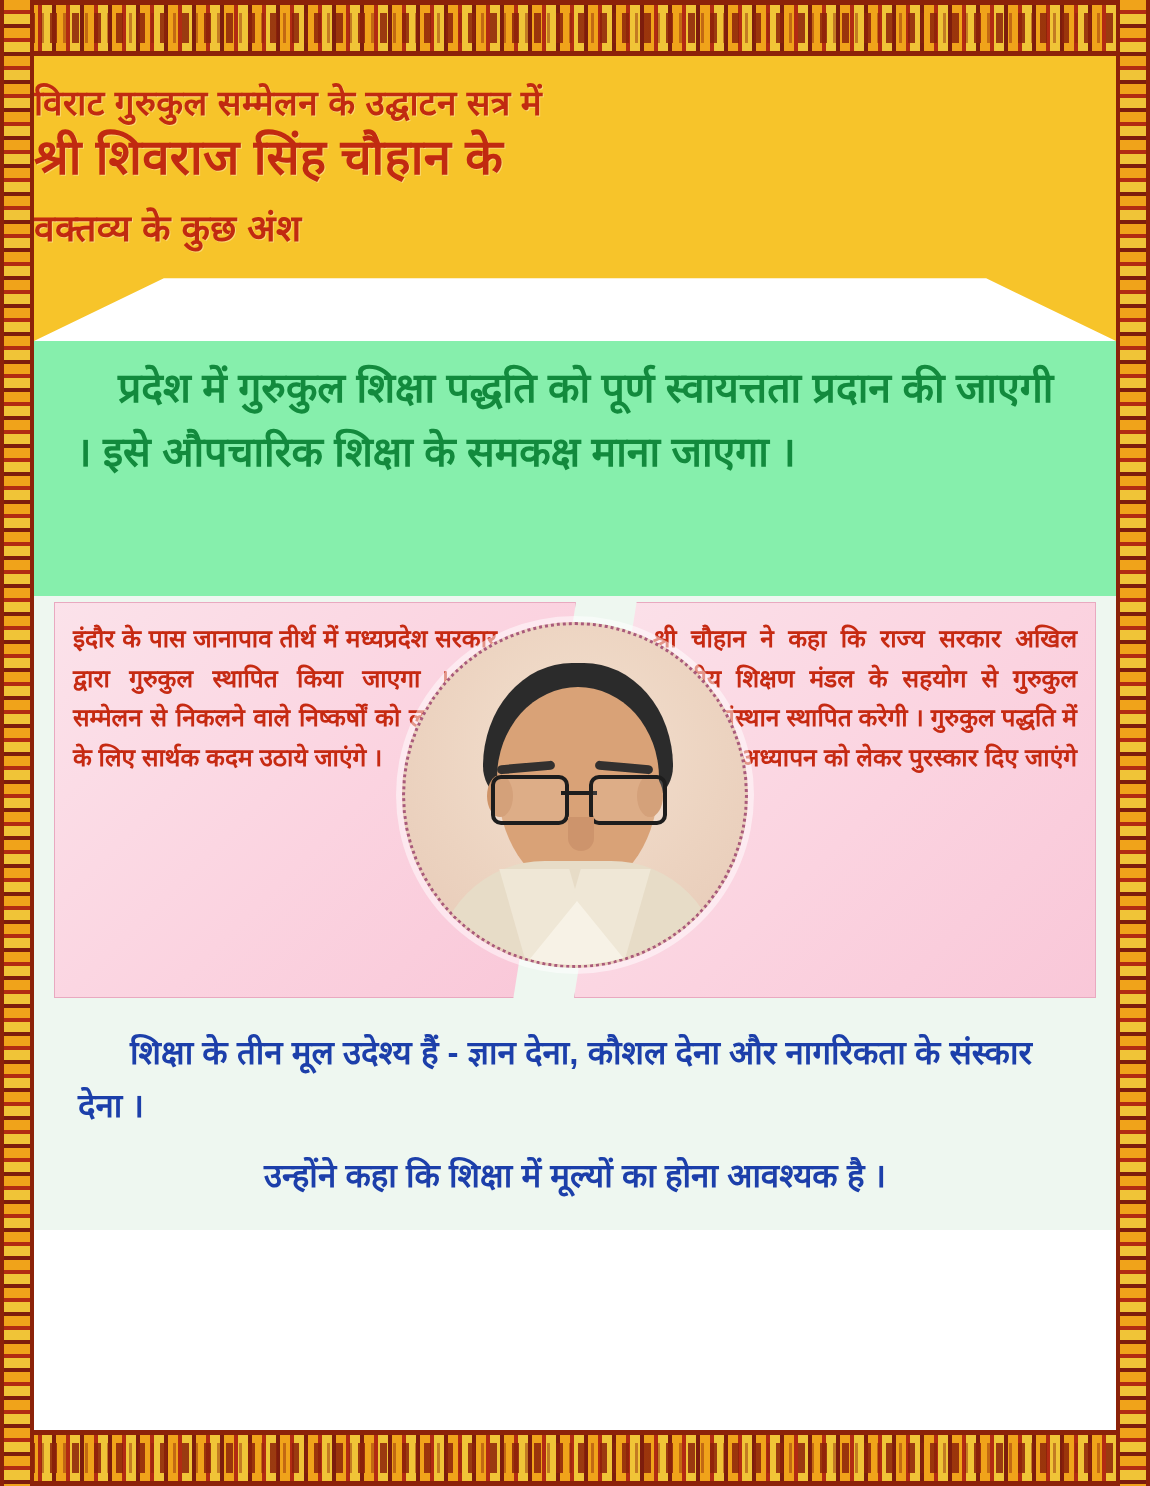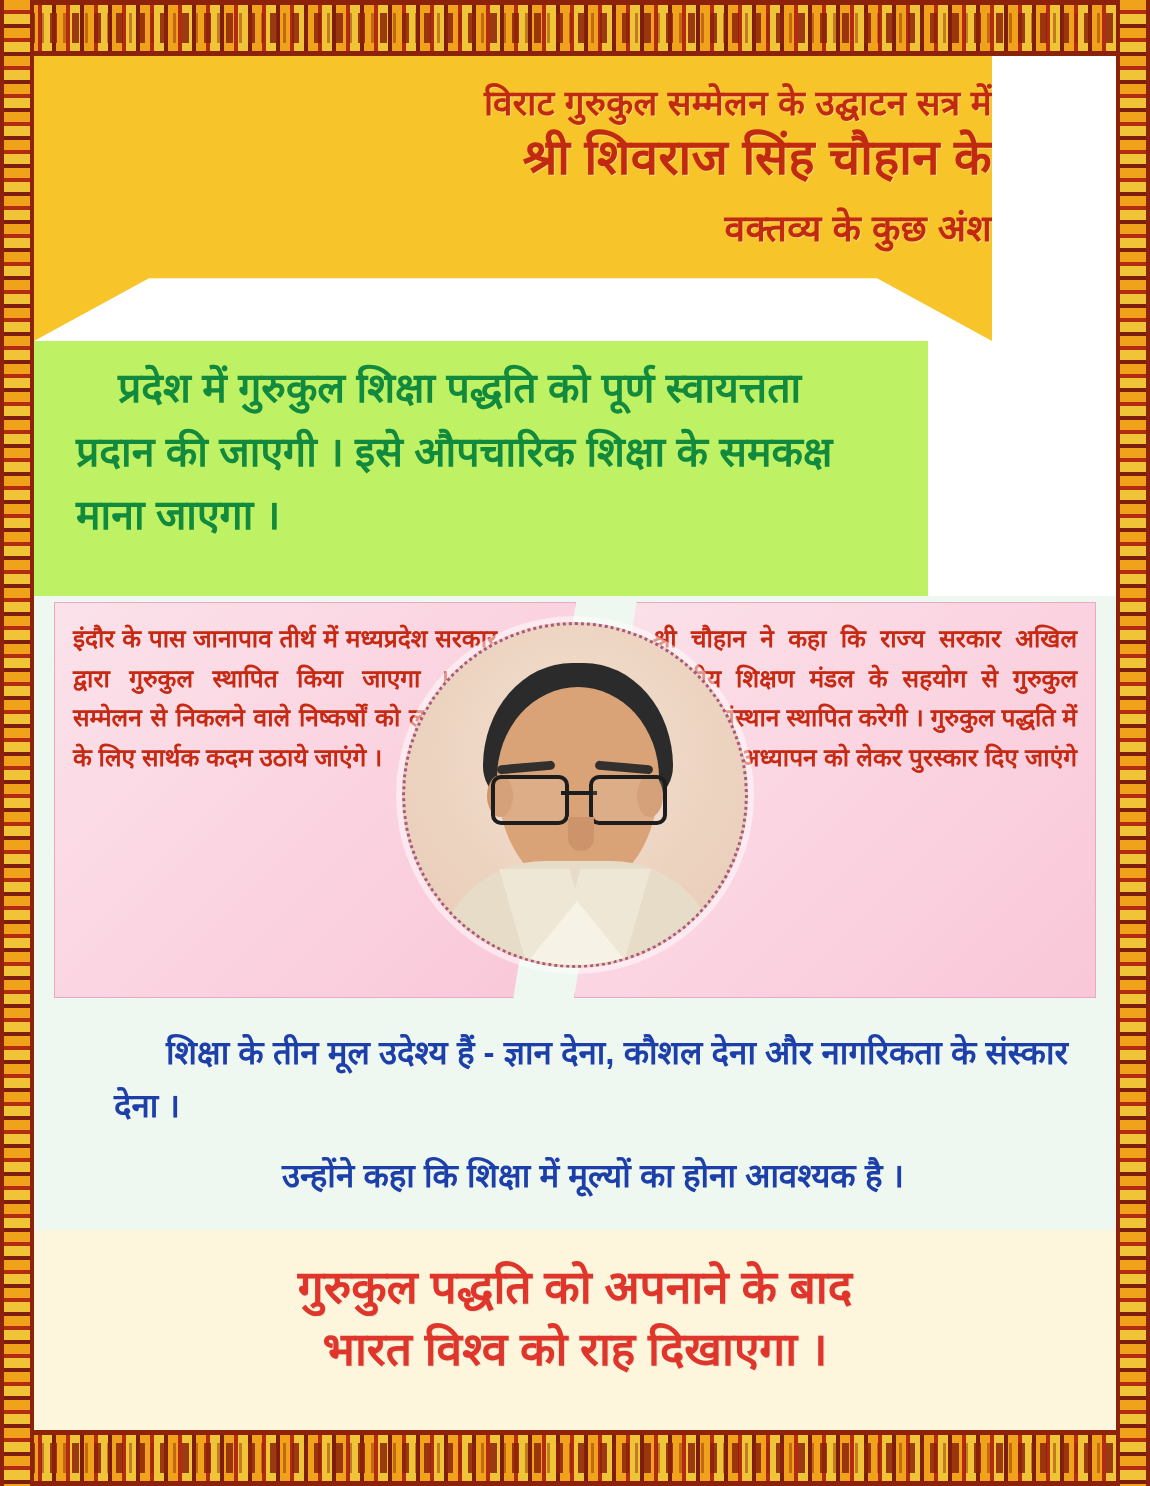--- a/index.html
+++ b/index.html
@@ -67,48 +67,48 @@
     box-sizing: border-box;
   }
   .side-left { left: 0; }
   .side-right { right: 0; }
 
   
   .header-band {
     position: absolute;
     top: 56px;
     left: 34px;
-    width: 958px;
+    width: 1082px;
     height: 285px;
     background: #f7c42a;
     clip-path: polygon(0 0, 100% 0, 100% 100%, 88% 78%, 12% 78%, 0 100%);
-    text-align: right;
+    text-align: left;
     box-sizing: border-box;
     padding-top: 26px;
   }
   .hdr-line {
     color: #c12a10;
     font-weight: bold;
     line-height: 1.18;
     letter-spacing: 0.4px;
     text-shadow: 1px 1px 0 rgba(255,255,255,0.35);
   }
   .hdr-1 { font-size: 35px; }
   .hdr-2 { font-size: 37px; margin-top: 6px; }
   .hdr-3 { font-size: 49px; margin-top: 6px; }
   .hdr-4 { font-size: 37px; margin-top: 20px; }
 
   
   .quote-green-wrap {
     position: absolute;
     top: 341px;
     left: 34px;
-    width: 894px;
+    width: 1082px;
     height: 255px;
-    background: #bef264;
+    background: #86efac;
     box-sizing: border-box;
     padding: 16px 42px 0 42px;
   }
   .quote-green {
     color: #128a3d;
     font-size: 41px;
     font-weight: bold;
     line-height: 1.55;
     text-indent: 42px;
   }
@@ -267,21 +267,20 @@
     height: 222px;
     background: #eef7f0;
     box-sizing: border-box;
     padding: 18px 44px 0 44px;
   }
   .blue-text {
     color: #1c3faa;
     font-size: 33px;
     font-weight: bold;
     line-height: 1.62;
-    margin-left: 36px;
   }
   .blue-p1 { text-indent: 52px; }
   .blue-p2 {
     margin-top: 16px;
     text-align: center;
   }
 
   
   .footer-band {
     position: absolute;
@@ -353,18 +352,14 @@
       <div class="p-shawl"></div>
     </div>
 
   </div>
 
   <div class="blue-section">
     <div class="blue-text blue-p1">शिक्षा के तीन मूल उदेश्य हैं - ज्ञान देना, कौशल देना और नागरिकता के संस्कार देना ।</div>
     <div class="blue-text blue-p2">उन्होंने कहा कि शिक्षा में मूल्यों का होना आवश्यक है ।</div>
   </div>
 
-  <div class="footer-band">
-    <div class="footer-line">गुरुकुल पद्धति को अपनाने के बाद</div>
-    <div class="footer-line">भारत विश्व को राह दिखाएगा ।</div>
-  </div>
 
 </div>
 
 </body></html>

